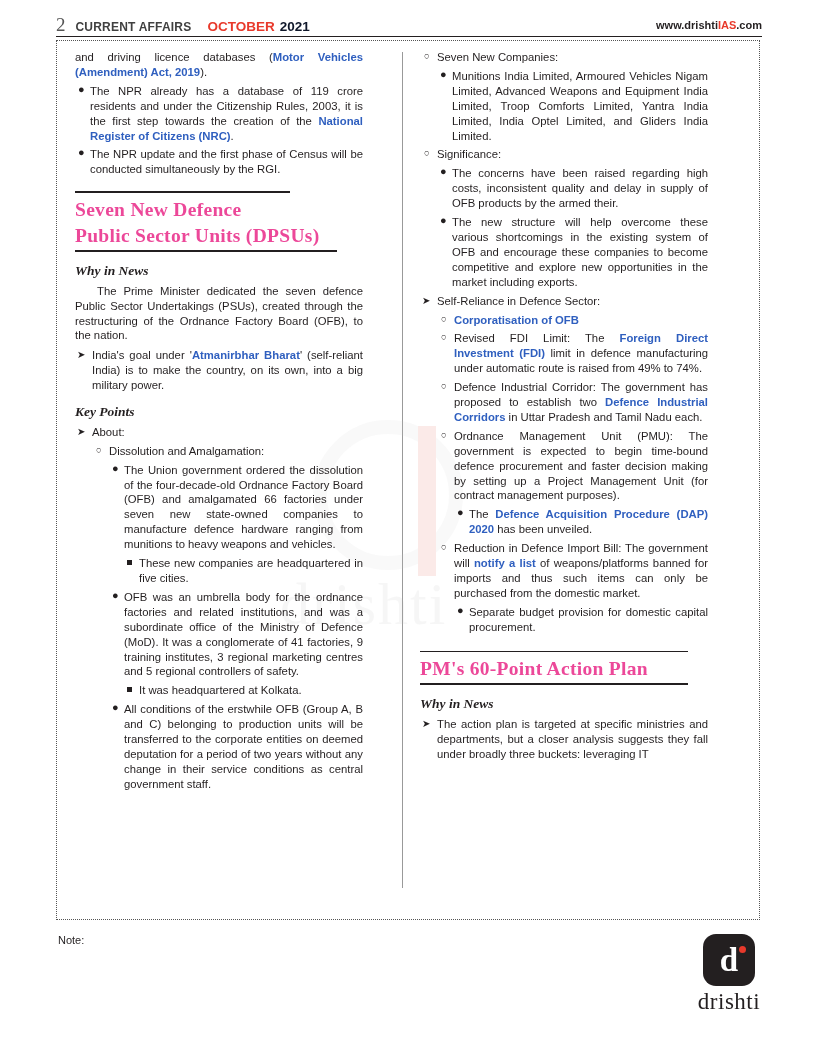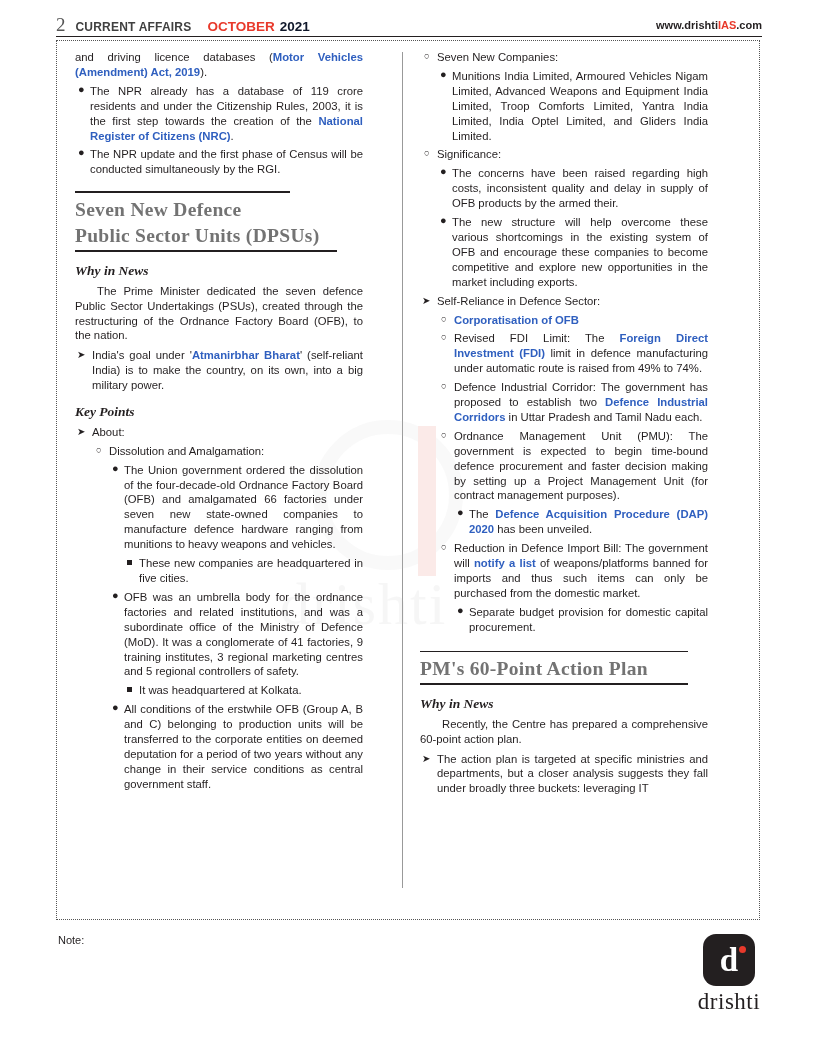--- a/index.html
+++ b/index.html
@@ -139,21 +139,21 @@
   }
   .sub { margin-top: 4px; }
   
   .sec-head {
     font-family: "Liberation Serif", serif;
     font-size: 19.5px;
     font-weight: bold;
     line-height: 1.35;
     letter-spacing: 0.3px;
     margin: 12px 0 2px 0;
-    color: #737373;
+    color: #ec4899;
   }
   .sec-head-rule-top {
     width: 215px; height: 1.5px; background: #231f20;
     margin-bottom: 4px;
   }
   .sec-head-rule-bot {
     width: 262px; height: 1.5px; background: #231f20;
     margin: 1px 0 10px 0;
   }
   .sub-head {
@@ -417,21 +417,20 @@
         </ul>
       </li>
     </ul>
 
     <div class="sec-head-rule-top" style="margin-top:16px; width:268px;"></div>
     <div class="sec-head" style="margin:0;">PM's 60-Point Action Plan</div>
     <div class="sec-head-rule-bot" style="width:268px;"></div>
 
     <div class="sub-head">Why in News</div>
 
-    <p class="indent-p"><span>Recently, the Centre has prepared a comprehensive </span><b>60-point action plan</b><span>.</span></p>
 
     <ul>
       <li class="lvl-arrow">
         <span class="mk">➤</span>
         <span>The action plan is targeted at </span><b>specific ministries and departments</b><span>, but a closer analysis suggests they fall under </span><b>broadly three buckets:</b><span> leveraging IT</span>
       </li>
     </ul>
 
   </div>
 

